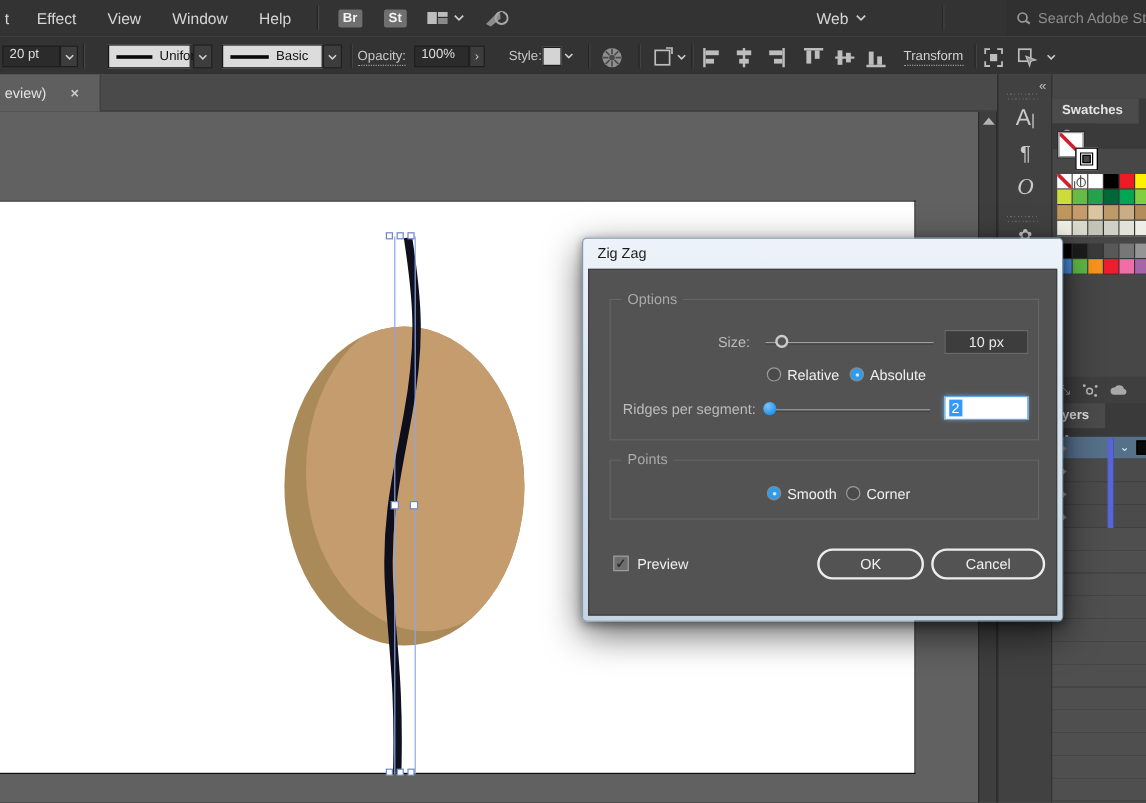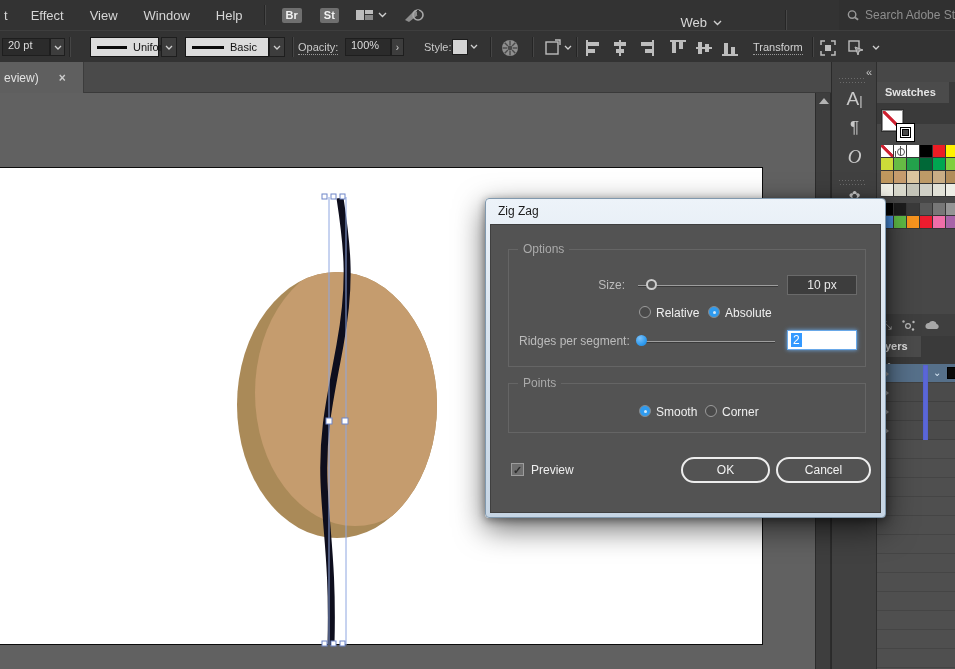--- a/index.html
+++ b/index.html
@@ -12,21 +12,21 @@
   .abs { position:absolute; }
 
   
   .menubar { left:0; top:0; width:955px; height:30px; background:#333333; display:flex; align-items:center; }
   .menu-item { padding:0 13px; font-size:13px; color:#d6d6d6; cursor:default; }
   .menu-item.first { padding-left:4px; padding-right:10px; }
   .vsep { width:1px; height:20px; background:#262626; box-shadow:1px 0 0 #474747; margin:0 8px; }
   .badge { background:#6f6f6f; color:#f2f2f2; font-size:11px; font-weight:bold; border-radius:2px;
            padding:2px 4px; margin:0 9px; line-height:1; }
   .ws-icon { display:inline-flex; align-items:center; gap:4px; margin:0 8px; }
-  .mb-right { margin-left:auto; display:flex; align-items:flex-end; height:30px;gap:45px; }
+  .mb-right { margin-left:auto; display:flex; align-items:center; height:30px;gap:45px; }
   .web-dd { display:flex; align-items:center; gap:6px; padding:0 10px; font-size:13px; }
   .searchbox { display:flex; align-items:center; gap:6px; width:116px; height:30px; background:#303030; padding-left:8px; }
   .searchbox .ph { color:#8e8e8e; font-size:12px; white-space:nowrap; overflow:hidden; }
 
   
   .toolbar { left:0; top:30px; width:955px; height:32px; background:#333333; border-top:1px solid #3e3e3e; }
   .darkfield { background:#2b2b2b; border:1px solid #1e1e1e; color:#dcdcdc; font-size:11px;
                display:flex; align-items:flex-start; padding:0 5px; height:18px; }
   .ddbtn { background:#3d3d3d; border:1px solid #1e1e1e; display:flex; align-items:center; justify-content:center; }
   .lightdd { background:#dcdcdc; color:#111; font-size:11px; display:flex; align-items:center; height:20px; border:1px solid #161616; }

